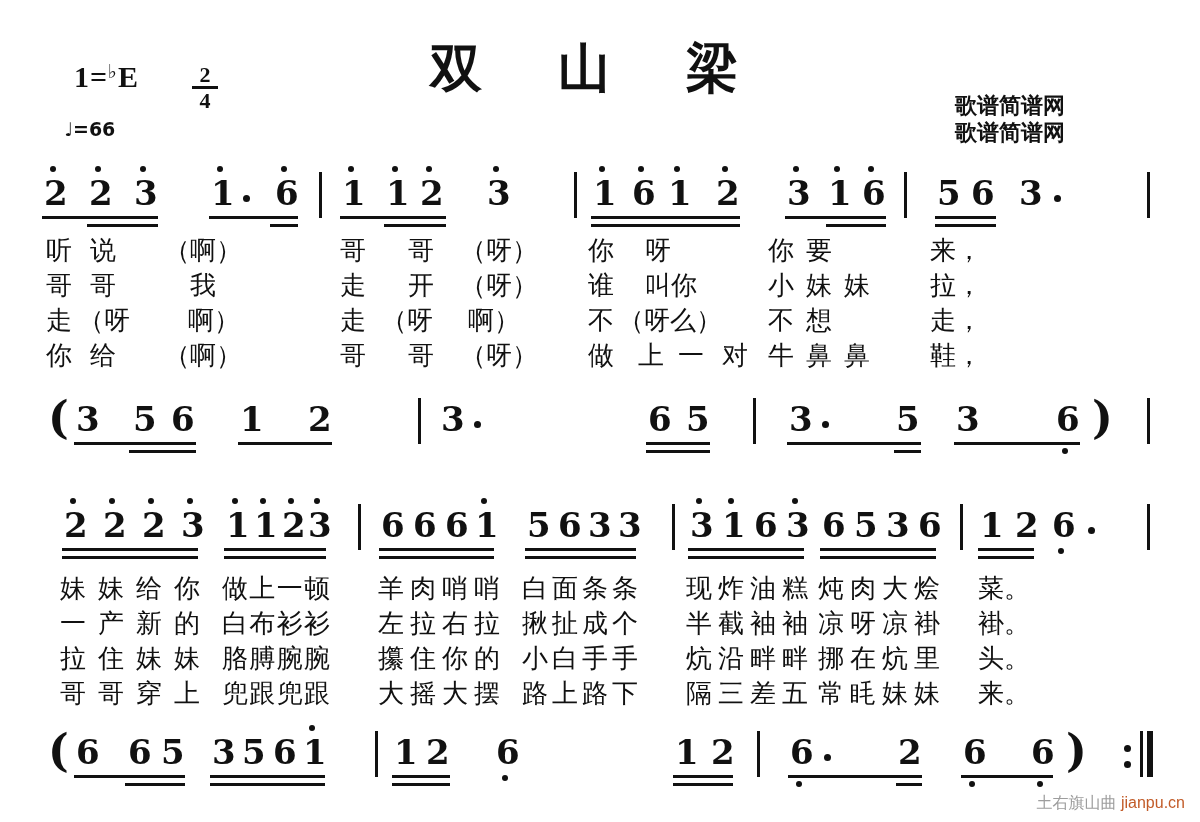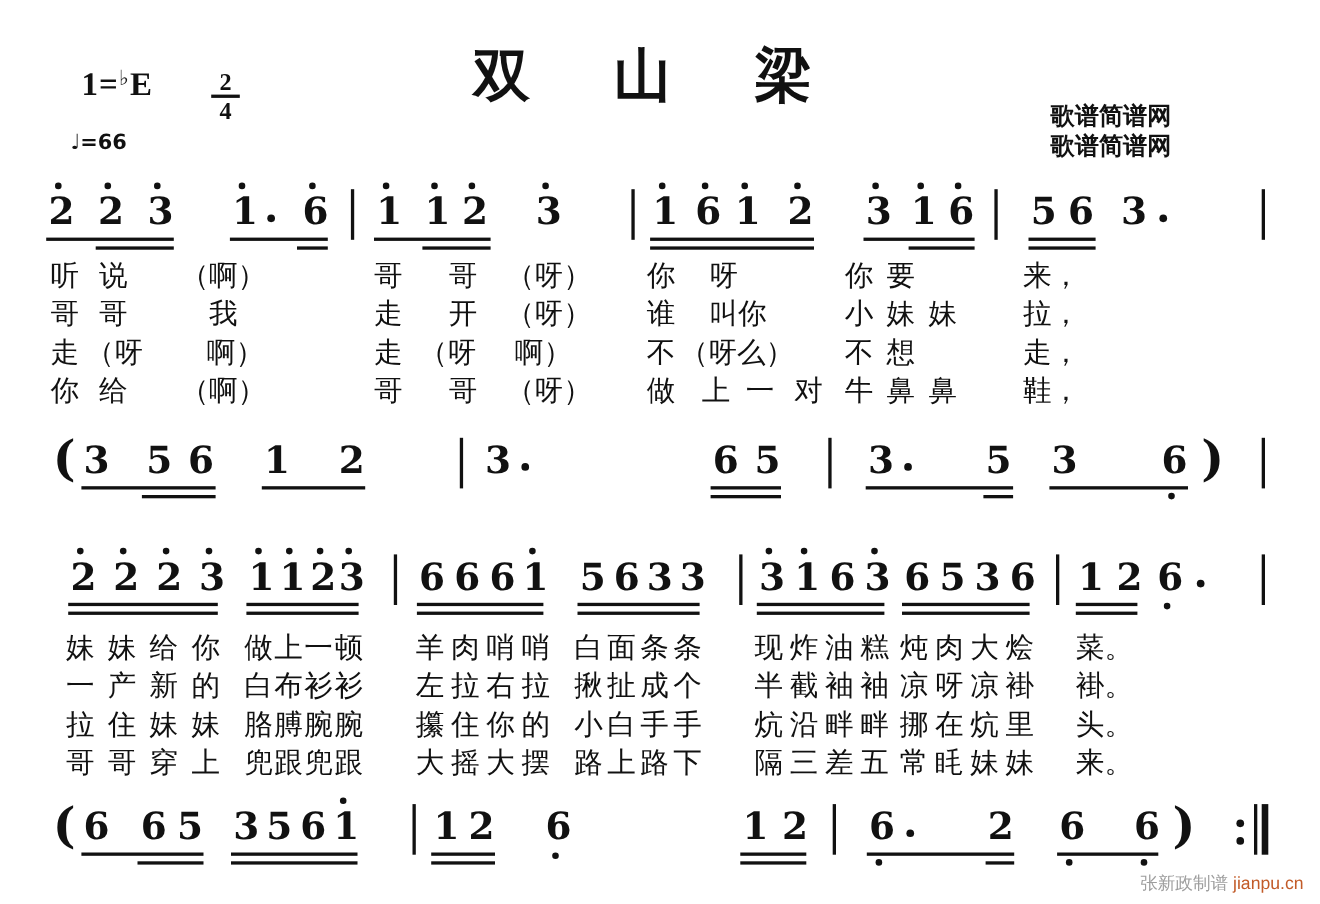--- a/index.html
+++ b/index.html
@@ -439,16 +439,16 @@
     <div class="lyric lyric-spread" style="left: 818px; top: 680px; width: 122px;">
       <span>常</span>
       <span>眊</span>
       <span>妹</span>
       <span>妹</span>
     </div>
     <div class="lyric" style="left: 978px; top: 680px;">来。</div>
   </div>
 
 <div class="watermark">
-  <span class="site">张新政制谱</span>
+  <span class="site">土右旗山曲</span>
   <span> </span>
   <span class="url">jianpu.cn</span>
 </div>
 
 </body></html>

